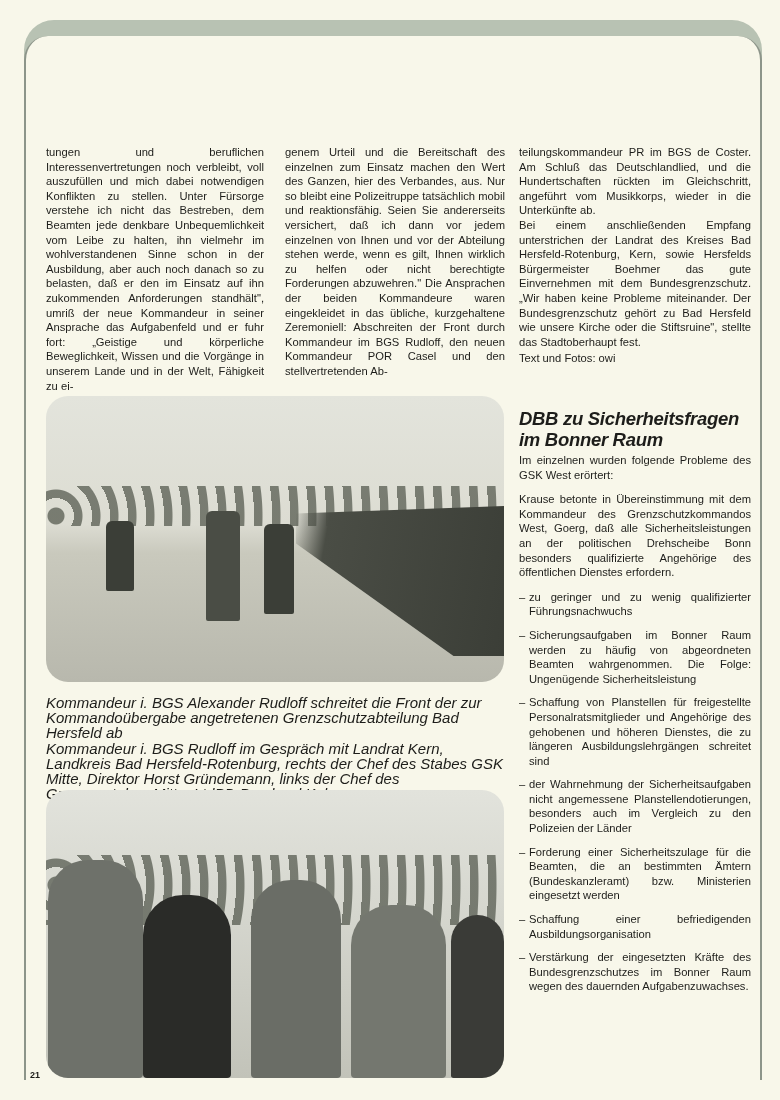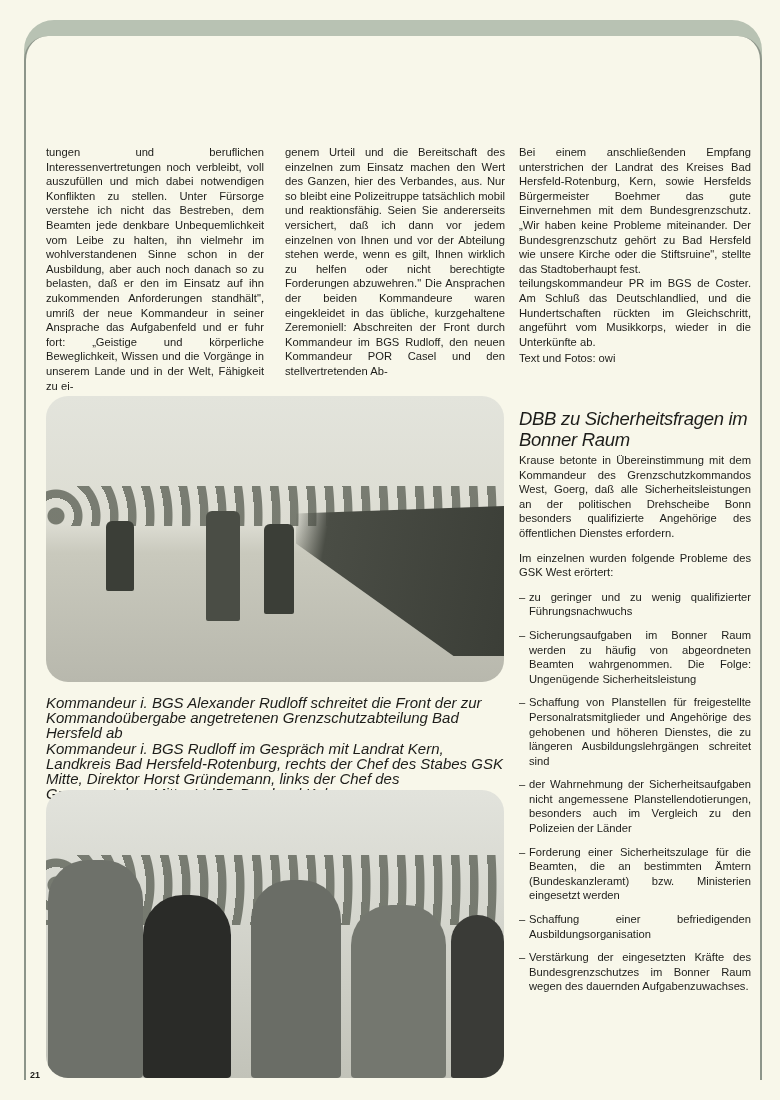--- a/index.html
+++ b/index.html
@@ -15,21 +15,21 @@
   .credit{text-align:left;margin-top:2px !important;}
   .photo{position:absolute;border-radius:22px;overflow:hidden;background:#c9cbbf;}
   #photo1{left:46px;top:396px;width:458px;height:286px;background:linear-gradient(#e3e4dc 0%,#dcdcd2 45%,#c9c9bd 55%,#b8b8ad 100%);}
   #photo2{left:46px;top:790px;width:458px;height:288px;background:linear-gradient(#e2e3dc 0%,#d6d7cf 40%,#c2c3b9 100%);}
   .trees{position:absolute;left:0;width:100%;height:40px;background:repeating-radial-gradient(circle at 10px 30px,#4d5247 0 8px,transparent 9px 18px);opacity:.7;}
   .soldier{position:absolute;background:#3b3e37;border-radius:6px 6px 2px 2px;}
   .person{position:absolute;border-radius:40px 40px 4px 4px;}
   .caption{position:absolute;left:46px;width:460px;font-style:italic;font-size:15px;line-height:15px;}
   #cap1{top:695px;}
   #cap2{top:741px;}
-  .headline{position:absolute;left:519px;top:408px;width:230px;font-weight:normal;font-style:italic;font-size:18.5px;line-height:21px;letter-spacing:-0.3px;}
+  .headline{position:absolute;left:519px;top:408px;width:230px;font-weight:bold;font-style:italic;font-size:18.5px;line-height:21px;letter-spacing:-0.3px;}
   .box{position:absolute;left:519px;top:453px;width:232px;font-size:11.2px;line-height:14.6px;text-align:justify;}
   .box p{margin:0 0 10px 0;}
   .box ul{list-style:none;margin:0;padding:0;}
   .box li{position:relative;padding-left:10px;margin-bottom:9px;}
   .box li .dash{position:absolute;left:0;top:0;}
   .pageno{position:absolute;left:30px;top:1070px;font-size:9px;font-weight:bold;}
 </style>
 </head>
 <body>
 
@@ -38,22 +38,22 @@
   <div class="frame-inner"></div>
 </div>
 
 <div class="col" id="col1">
   <p>tungen und beruflichen Interessenvertretungen noch verbleibt, voll auszufüllen und mich dabei notwendigen Konflikten zu stellen. Unter Fürsorge verstehe ich nicht das Bestreben, dem Beamten jede denkbare Unbequemlichkeit vom Leibe zu halten, ihn vielmehr im wohlverstandenen Sinne schon in der Ausbildung, aber auch noch danach so zu belasten, daß er den im Einsatz auf ihn zukommenden Anforderungen standhält", umriß der neue Kommandeur in seiner Ansprache das Aufgabenfeld und er fuhr fort: „Geistige und körperliche Beweglichkeit, Wissen und die Vorgänge in unserem Lande und in der Welt, Fähigkeit zu ei-</p>
 </div>
 <div class="col" id="col2">
   <p>genem Urteil und die Bereitschaft des einzelnen zum Einsatz machen den Wert des Ganzen, hier des Verbandes, aus. Nur so bleibt eine Polizeitruppe tatsächlich mobil und reaktionsfähig. Seien Sie andererseits versichert, daß ich dann vor jedem einzelnen von Ihnen und vor der Abteilung stehen werde, wenn es gilt, Ihnen wirklich zu helfen oder nicht berechtigte Forderungen abzuwehren." Die Ansprachen der beiden Kommandeure waren eingekleidet in das übliche, kurzgehaltene Zeremoniell: Abschreiten der Front durch Kommandeur im BGS Rudloff, den neuen Kommandeur POR Casel und den stellvertretenden Ab-</p>
 </div>
 <div class="col" id="col3">
+  <p>teilungskommandeur PR im BGS de Coster. Am Schluß das Deutschlandlied, und die Hundertschaften rückten im Gleichschritt, angeführt vom Musikkorps, wieder in die Unterkünfte ab.</p>
   <p>Bei einem anschließenden Empfang unterstrichen der Landrat des Kreises Bad Hersfeld-Rotenburg, Kern, sowie Hersfelds Bürgermeister Boehmer das gute Einvernehmen mit dem Bundesgrenzschutz. „Wir haben keine Probleme miteinander. Der Bundesgrenzschutz gehört zu Bad Hersfeld wie unsere Kirche oder die Stiftsruine", stellte das Stadtoberhaupt fest.</p>
-  <p>teilungskommandeur PR im BGS de Coster. Am Schluß das Deutschlandlied, und die Hundertschaften rückten im Gleichschritt, angeführt vom Musikkorps, wieder in die Unterkünfte ab.</p>
   <p class="credit">Text und Fotos: owi</p>
 </div>
 
 <div class="photo" id="photo1">
   <div class="trees" style="top:90px;"></div>
   <div class="soldier" style="left:60px;top:125px;width:28px;height:70px;"></div>
   <div class="soldier" style="left:160px;top:115px;width:34px;height:110px;background:#4a4d45;"></div>
   <div class="soldier" style="left:218px;top:128px;width:30px;height:90px;"></div>
   <div style="position:absolute;left:250px;top:110px;width:210px;height:150px;background:linear-gradient(100deg,transparent 0%,#4a4d45 15%,#3b3e37 100%);clip-path:polygon(0 5%,100% 0,100% 100%,75% 100%,0 25%);"></div>
 </div>
@@ -64,22 +64,22 @@
   <div class="trees" style="top:65px;height:70px;"></div>
   <div class="person" style="left:2px;top:70px;width:95px;height:218px;background:#6e716a;"></div>
   <div class="person" style="left:97px;top:105px;width:88px;height:183px;background:#2a2b28;"></div>
   <div class="person" style="left:205px;top:90px;width:90px;height:198px;background:#6a6d66;"></div>
   <div class="person" style="left:305px;top:115px;width:95px;height:173px;background:#74776f;"></div>
   <div class="person" style="left:405px;top:125px;width:53px;height:163px;background:#3a3b37;"></div>
 </div>
 
 <div class="headline">DBB zu Sicherheitsfragen im Bonner Raum</div>
 <div class="box">
+  <p>Im einzelnen wurden folgende Probleme des GSK West erörtert:</p>
   <p>Krause betonte in Übereinstimmung mit dem Kommandeur des Grenzschutzkommandos West, Goerg, daß alle Sicherheitsleistungen an der politischen Drehscheibe Bonn besonders qualifizierte Angehörige des öffentlichen Dienstes erfordern.</p>
-  <p>Im einzelnen wurden folgende Probleme des GSK West erörtert:</p>
   <ul>
     <li><span class="dash">–</span><span>zu geringer und zu wenig qualifizierter Führungsnachwuchs</span></li>
     <li><span class="dash">–</span><span>Sicherungsaufgaben im Bonner Raum werden zu häufig von abgeordneten Beamten wahrgenommen. Die Folge: Ungenügende Sicherheitsleistung</span></li>
     <li><span class="dash">–</span><span>Schaffung von Planstellen für freigestellte Personalratsmitglieder und Angehörige des gehobenen und höheren Dienstes, die zu längeren Ausbildungslehrgängen schreitet sind</span></li>
     <li><span class="dash">–</span><span>der Wahrnehmung der Sicherheitsaufgaben nicht angemessene Planstellendotierungen, besonders auch im Vergleich zu den Polizeien der Länder</span></li>
     <li><span class="dash">–</span><span>Forderung einer Sicherheitszulage für die Beamten, die an bestimmten Ämtern (Bundeskanzleramt) bzw. Ministerien eingesetzt werden</span></li>
     <li><span class="dash">–</span><span>Schaffung einer befriedigenden Ausbildungsorganisation</span></li>
     <li><span class="dash">–</span><span>Verstärkung der eingesetzten Kräfte des Bundesgrenzschutzes im Bonner Raum wegen des dauernden Aufgabenzuwachses.</span></li>
   </ul>
 </div>

